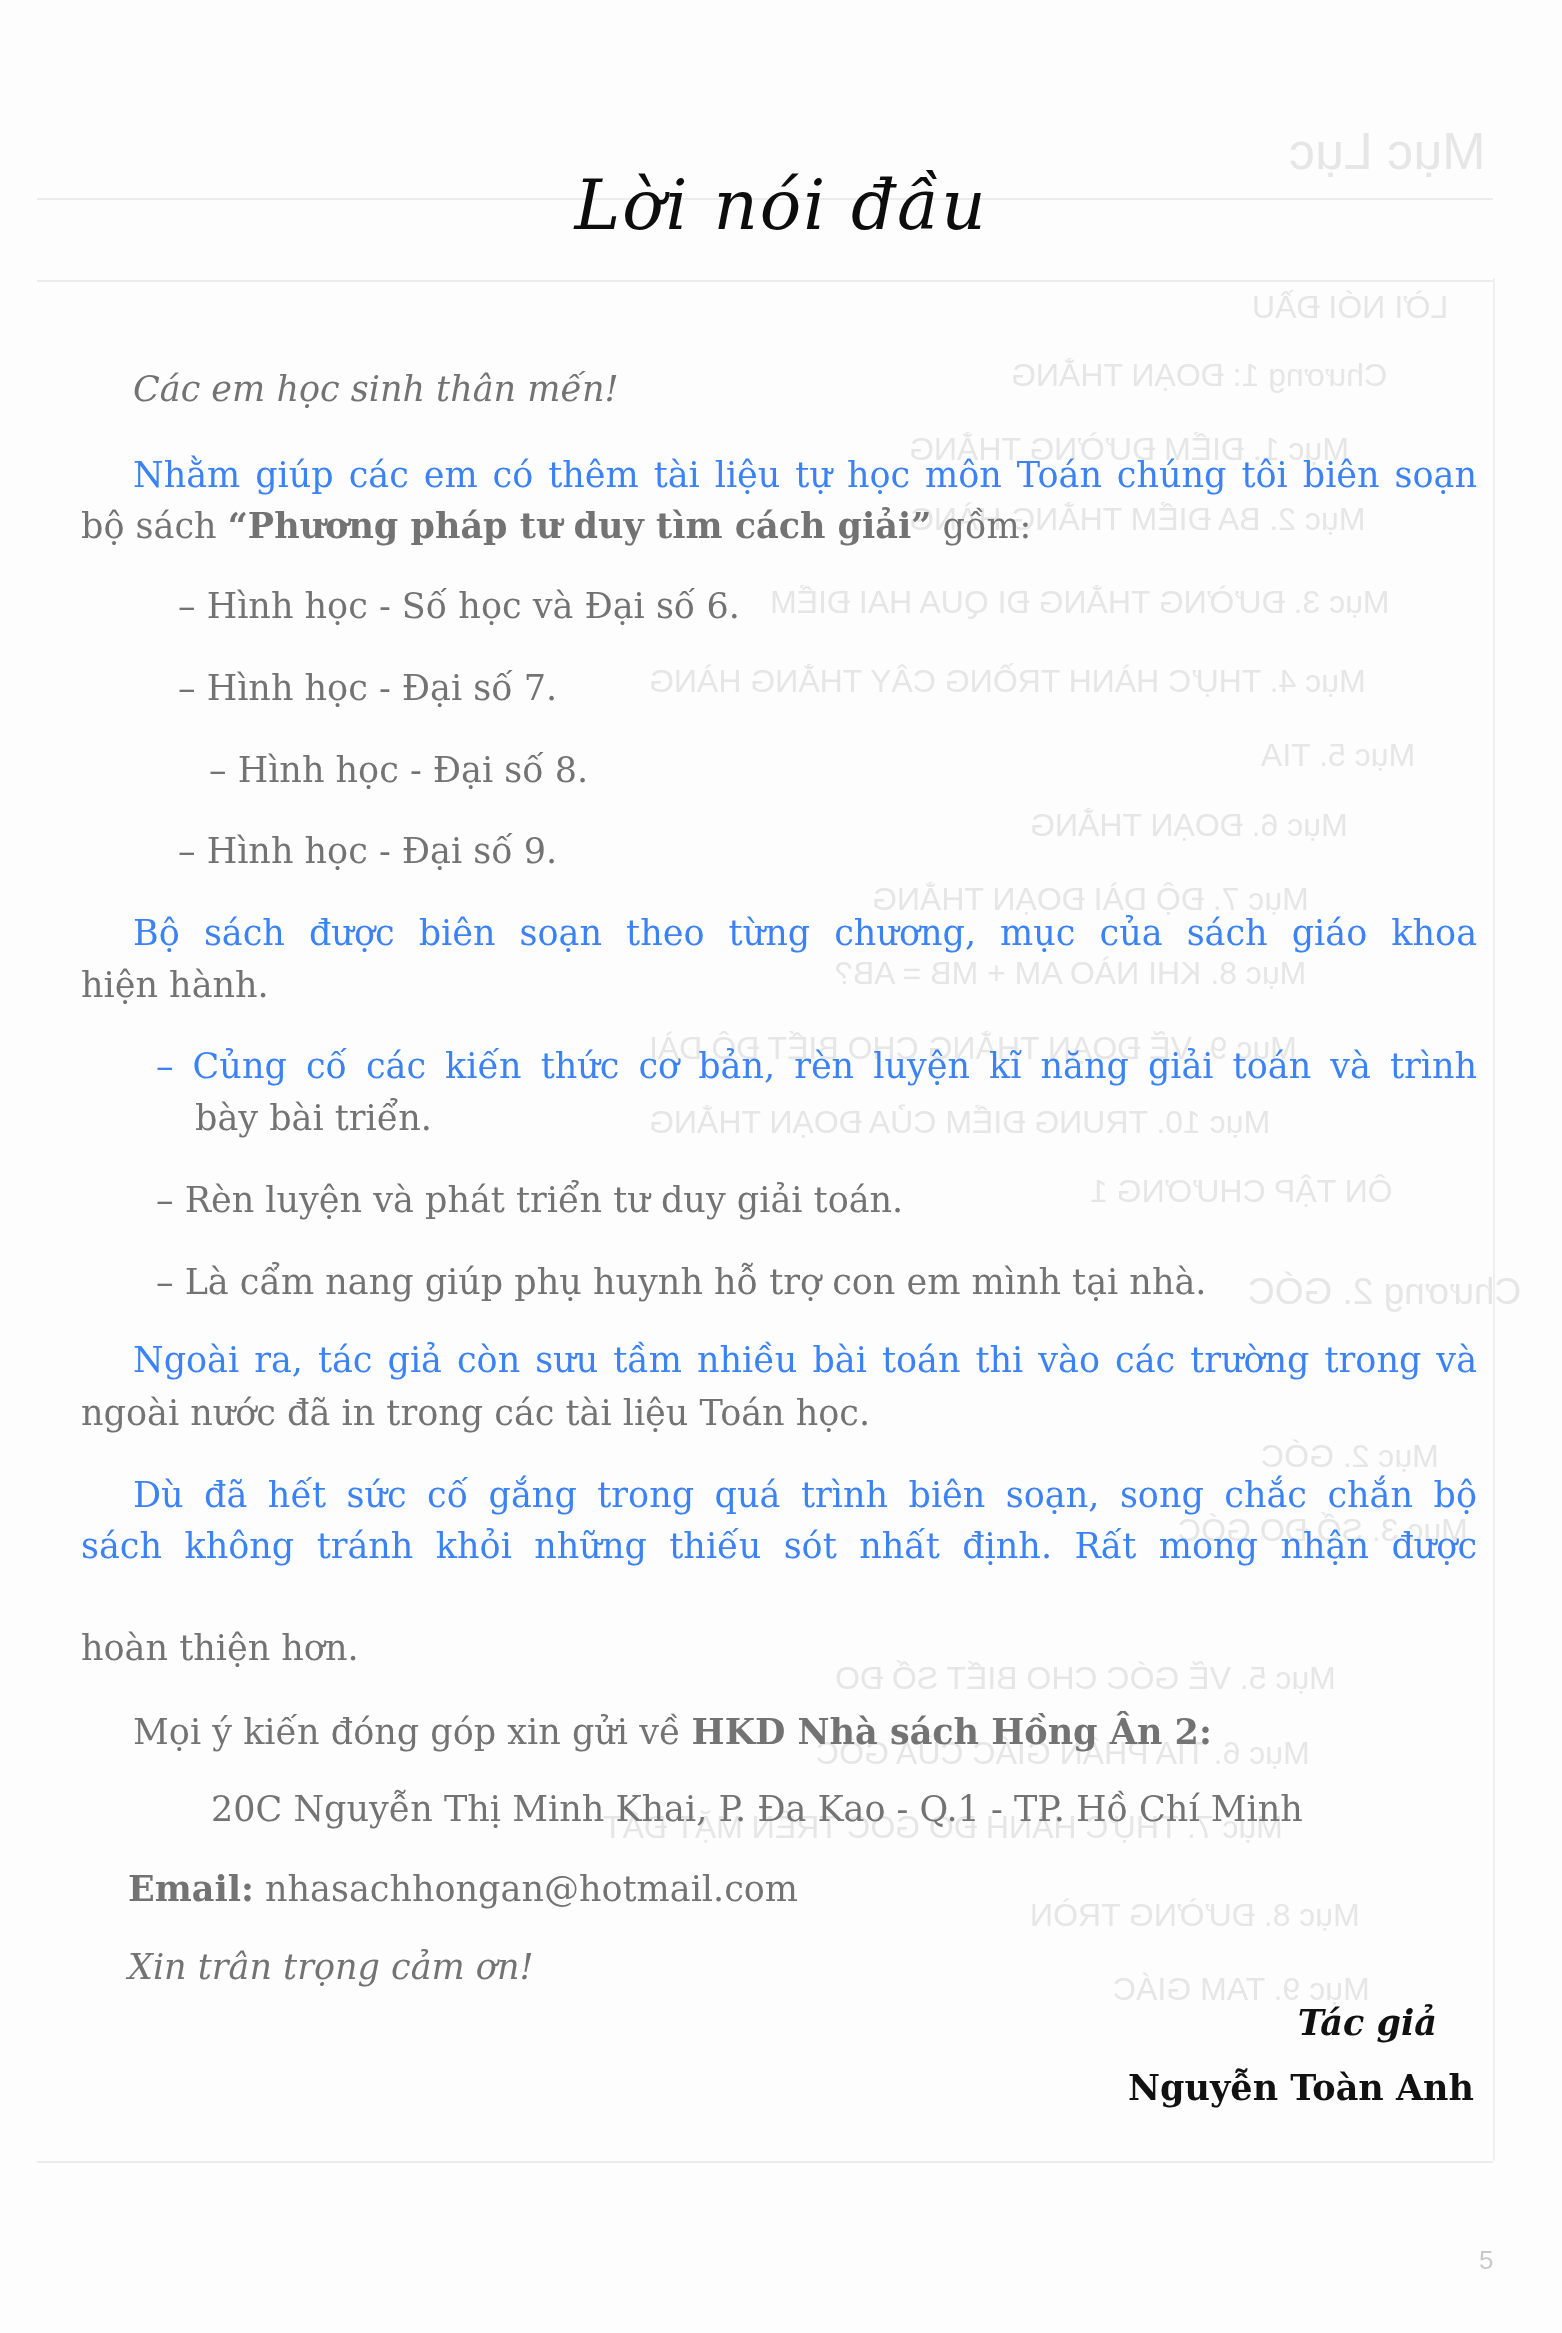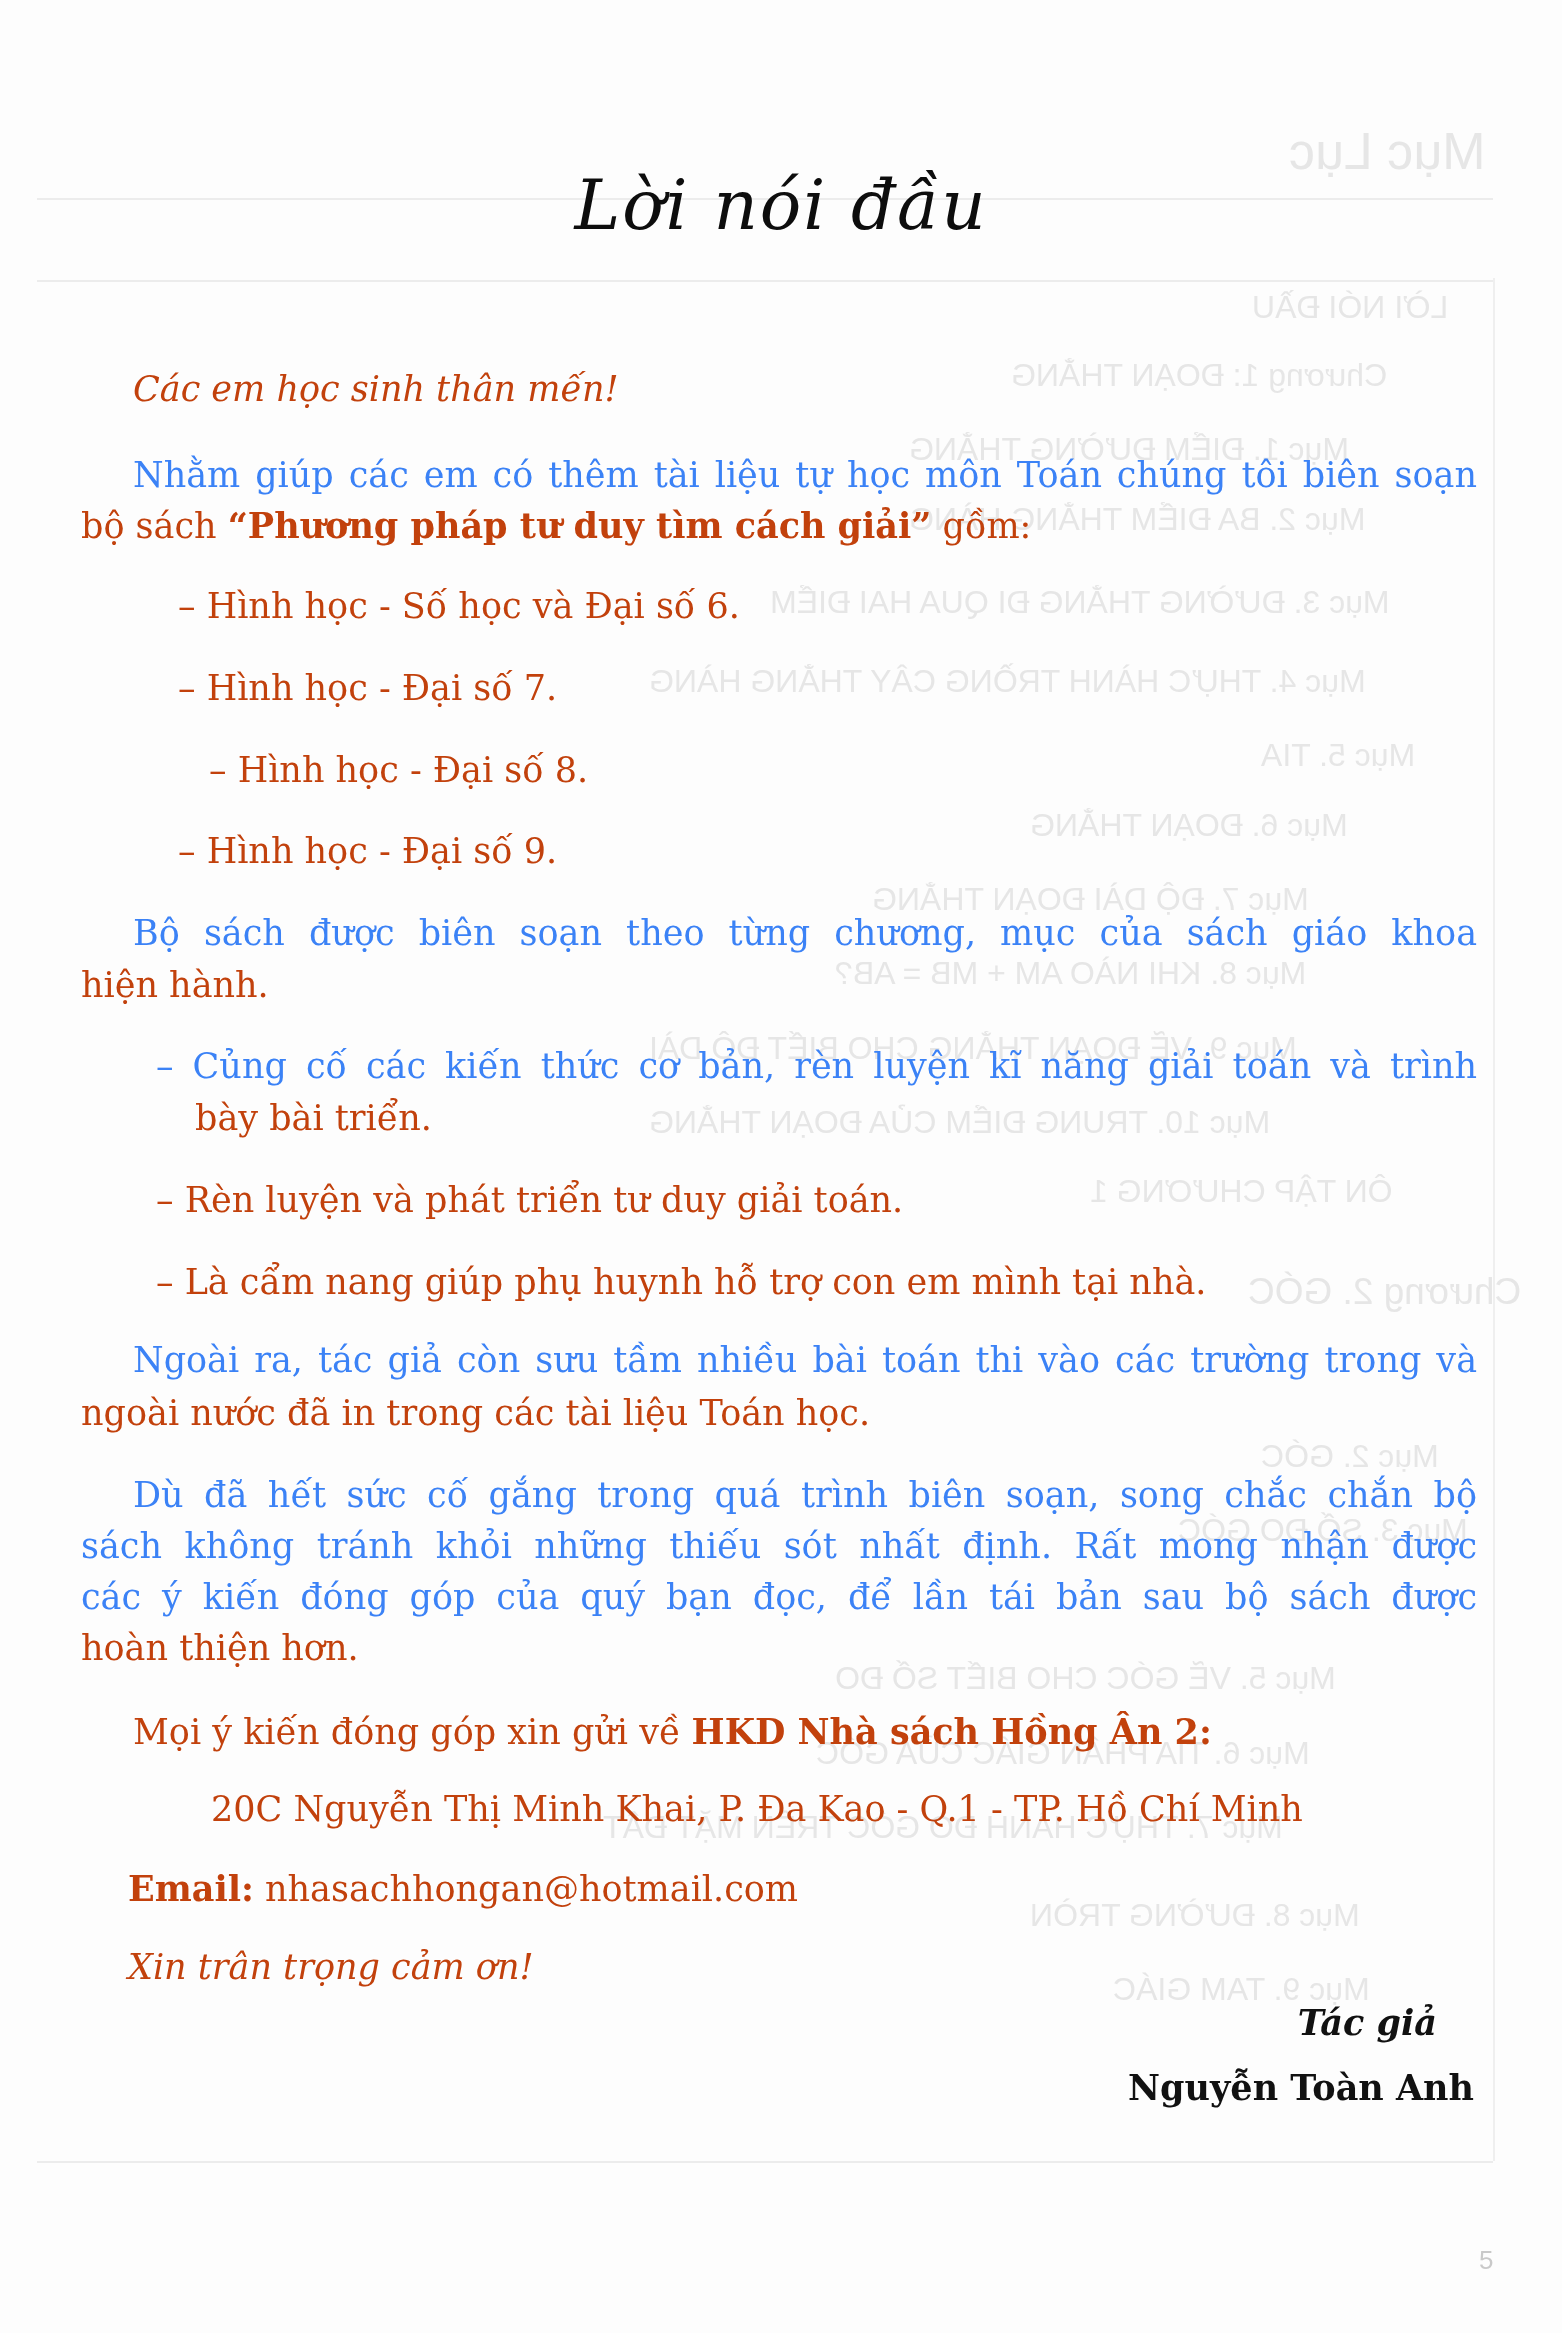--- a/index.html
+++ b/index.html
@@ -49,21 +49,21 @@
     font-style: italic;
     font-size: 69px;
     letter-spacing: 1.9px;
     color: #0d0d0d;
   }
   .line {
     position: absolute;
     font-size: 35px;
     line-height: 45px;
     white-space: nowrap;
-    color: #c2410c;
+    color: #737373;
   }
   .justify {
     position: absolute;
     left: 81px;
     width: 1396px;
     font-size: 35px;
     line-height: 45px;
     text-align: justify;
     text-align-last: justify;
     white-space: nowrap;
@@ -140,21 +140,20 @@
   <div class="justify" style="left:156px; width:1321px; top:1044px;"><span>– Củng cố các kiến thức cơ bản, rèn luyện kĩ năng giải toán và trình</span></div>
   <div class="line" style="left:195px; top:1096px;">bày bài triển.</div>
   <div class="line" style="left:156px; top:1178px;">– Rèn luyện và phát triển tư duy giải toán.</div>
   <div class="line" style="left:156px; top:1260px;">– Là cẩm nang giúp phụ huynh hỗ trợ con em mình tại nhà.</div>
 
   <div class="justify" style="left:133px; width:1344px; top:1338px;"><span>Ngoài ra, tác giả còn sưu tầm nhiều bài toán thi vào các trường trong và</span></div>
   <div class="line" style="left:81px; top:1391px;">ngoài nước đã in trong các tài liệu Toán học.</div>
 
   <div class="justify" style="left:133px; width:1344px; top:1473px;"><span>Dù đã hết sức cố gắng trong quá trình biên soạn, song chắc chắn bộ</span></div>
   <div class="justify" style="top:1524px;"><span>sách không tránh khỏi những thiếu sót nhất định. Rất mong nhận được</span></div>
-  <div class="justify" style="top:1575px;"><span>các ý kiến đóng góp của quý bạn đọc, để lần tái bản sau bộ sách được</span></div>
   <div class="line" style="left:81px; top:1626px;">hoàn thiện hơn.</div>
 
   <div class="line" style="left:133px; top:1709px;">
     <span>Mọi ý kiến đóng góp xin gửi về </span><span class="b">HKD Nhà sách Hồng Ân 2:</span>
   </div>
   <div class="line" style="left:211px; top:1787px;">20C Nguyễn Thị Minh Khai, P. Đa Kao - Q.1 - TP. Hồ Chí Minh</div>
   <div class="line it" style="left:128px; top:1945px;">Xin trân trọng cảm ơn!</div>
 
   <div class="line" style="left:128px; top:1866px;">
     <span class="b">Email:</span><span> nhasachhongan@hotmail.com</span>

